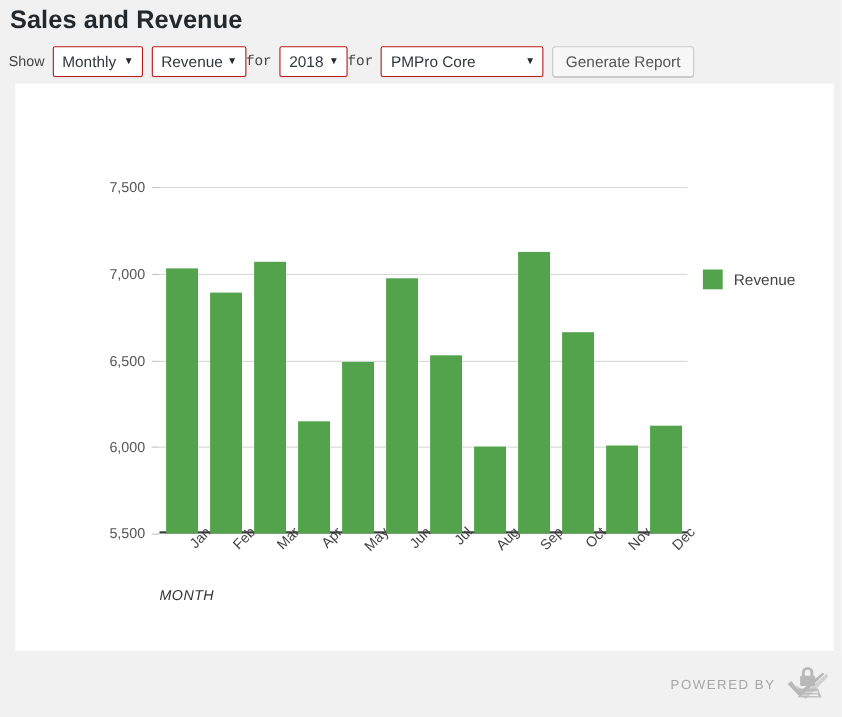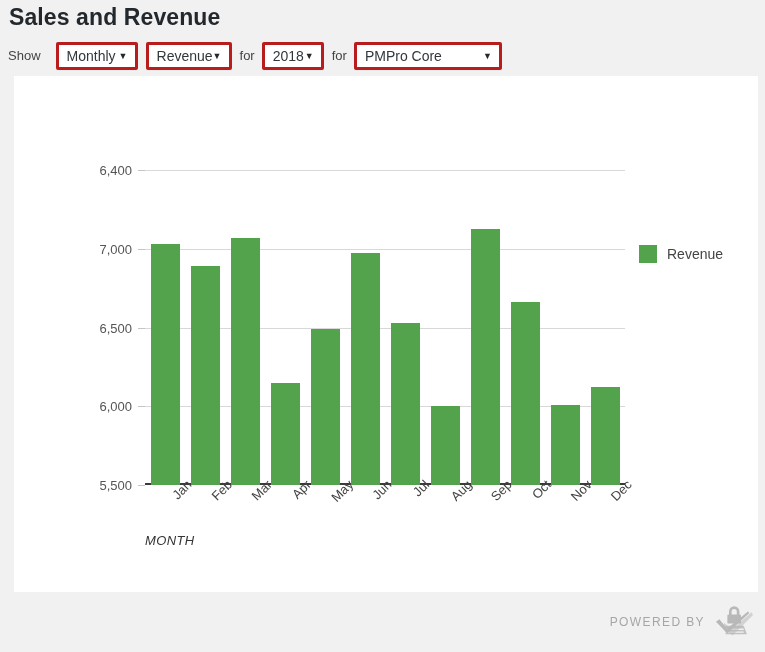--- a/index.html
+++ b/index.html
@@ -26,31 +26,31 @@
     position: absolute;
     left: 8px; top: 42px;
     display: flex;
     align-items: center;
     gap: 0;
     height: 28px;
   }
   .tb-label {
     font-size: 13px;
     color: #444;
-    margin-right: 15px;
+    margin-right: 7px;
     line-height: 28px;
   }
-  .tb-label.mid { margin-left: 8px; margin-right: 7px; }
+  .tb-label.mid { margin-left: 0; margin-right: 7px; font-family: Liberation Mono, monospace; }
   .select {
     position: relative;
     display: inline-flex;
     align-items: center;
     height: 28px;
     background: #fff;
-    border: 3px solid #b91c1c;
+    border: 1px solid #b91c1c;
     border-radius: 2px;
     padding: 0 24px 0 8px;
     font-size: 14px;
     color: #32373c;
     box-shadow: 0 1px 1px rgba(0,0,0,0.03);
     white-space: nowrap;
   }
   .select .caret {
     position: absolute;
     right: 7px; top: 50%;
@@ -236,41 +236,42 @@
       <span class="caret">▼</span>
     </div>
 
     <span class="tb-label mid">for</span>
 
     <div class="select sel-level">
       <span>PMPro Core</span>
       <span class="caret">▼</span>
     </div>
 
+    <button class="gen-btn">Generate Report</button>
   </div>
 
   <div class="card">
     <div class="chart">
 
       <div class="plot">
         <div id="grid-layer">
             <div class="tick" style="top: 315px;"></div>
             <div class="ylabel" style="top: 315px; padding-left: 28px;">5,500</div>
             <div class="gridline" style="top: 236.25px;"></div>
             <div class="tick" style="top: 236.25px;"></div>
             <div class="ylabel" style="top: 236.25px;">6,000</div>
             <div class="gridline" style="top: 157.5px;"></div>
             <div class="tick" style="top: 157.5px;"></div>
             <div class="ylabel" style="top: 157.5px;">6,500</div>
             <div class="gridline" style="top: 78.75px;"></div>
             <div class="tick" style="top: 78.75px;"></div>
             <div class="ylabel" style="top: 78.75px;">7,000</div>
             <div class="gridline" style="top: 0px;"></div>
             <div class="tick" style="top: 0px;"></div>
-            <div class="ylabel" style="top: 0px;">6,400</div>
+            <div class="ylabel" style="top: 0px;">7,500</div>
           </div>
         <div class="axis-base"></div>
         <div class="bars" id="bars-layer">
             <div class="bar" title="Jan: 7030" style="left: 5.5px; height: 240.975px; background: rgb(82, 163, 76);"></div>
             <div class="xtick-wrap" style="left: 5.5px;"><span class="xtick">Jan</span></div>
             <div class="bar" title="Feb: 6890" style="left: 45.5px; height: 218.925px; background: rgb(82, 163, 76);"></div>
             <div class="xtick-wrap" style="left: 45.5px;"><span class="xtick">Feb</span></div>
             <div class="bar" title="Mar: 7070" style="left: 85.5px; height: 247.275px; background: rgb(82, 163, 76);"></div>
             <div class="xtick-wrap" style="left: 85.5px;"><span class="xtick">Mar</span></div>
             <div class="bar" title="Apr: 6150" style="left: 125.5px; height: 102.375px; background: rgb(82, 163, 76);"></div>

